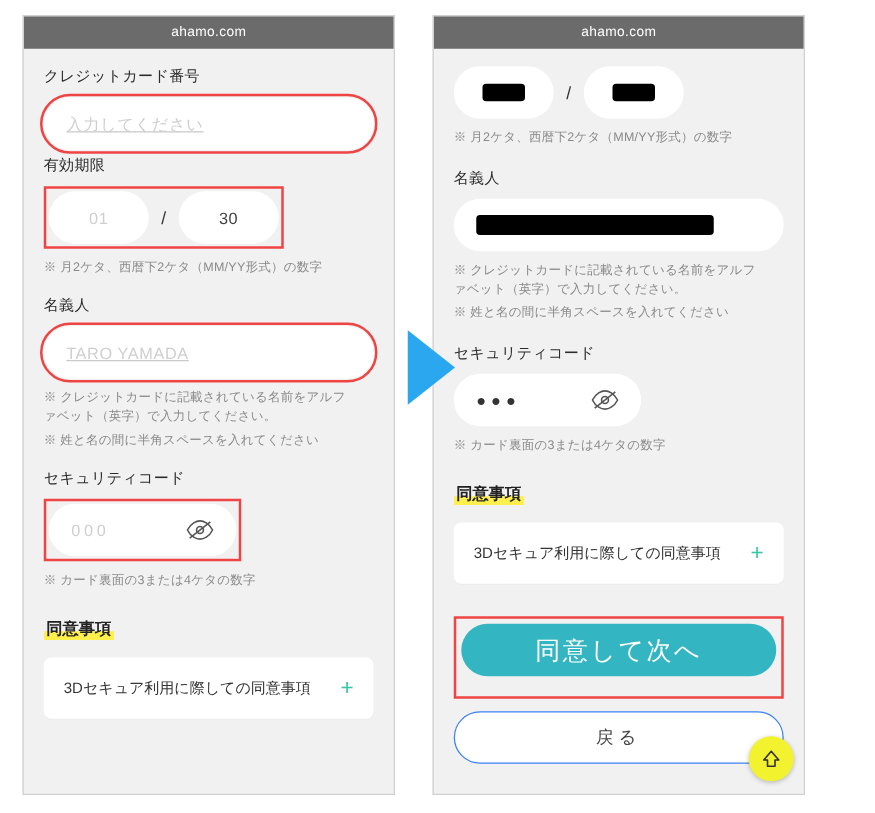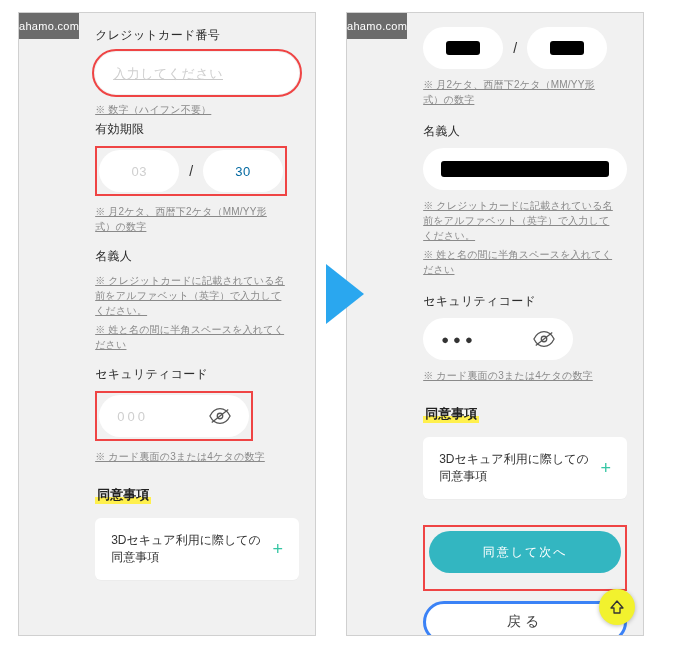--- a/index.html
+++ b/index.html
@@ -16,21 +16,21 @@
     align-items: flex-start;
     gap: 30px;
     padding: 12px 18px 12px 18px;
   }
   .phone {
     width: 298px;
     height: 624px;
     border: 1px solid #d0d0d0;
     background: #f1f1f1;
     display: flex;
-    flex-direction: row;
+    flex-direction: column;
     overflow: hidden;
     position: relative;
   }
   .urlbar {
     height: 26px;
     background: #6b6b6b;
     color: #fff;
     font-size: 11px;
     display: flex;
     align-items: center;
@@ -47,21 +47,20 @@
     color: #2b2b2b;
     margin: 6px 0 8px 0;
     letter-spacing: .3px;
   }
   .note {
     font-size: 10px;
     color: #8a8a8a;
     margin: 8px 14px 4px 0;
     line-height: 1.5;
     letter-spacing: .2px;
-    text-decoration: underline;
   }
   .pill {
     background: #fff;
     border-radius: 24px;
     height: 42px;
     display: flex;
     align-items: center;
     padding: 0 18px;
     font-size: 13px;
     color: #c9c9c9;
@@ -117,28 +116,28 @@
   }
   .hl-red { outline: 2px solid #ef4444; outline-offset: 1px; text-decoration: underline; }
   .hl-red-box { border: 2px solid #ef4444; padding:2px; display:inline-block; }
   .btn-primary {
     background:#33b6c1;
     color:#fff;
     border:none;
     border-radius: 26px;
     height: 42px;
     width: 100%;
-    font-size: 12px;
+    font-size: 20px;
     letter-spacing: 2px;
     margin-bottom: 12px;
   }
   .btn-secondary {
     background:#fff;
     color:#444;
-    border:3px solid #3b82f6;
+    border:1px solid #3b82f6;
     border-radius: 26px;
     height: 42px;
     width: 100%;
     font-size: 14px;
     letter-spacing: 4px;
   }
   .redact {
     background:#000;
     border-radius:3px;
     display:inline-block;
@@ -171,37 +170,39 @@
 <div class="stage">
 
   <div class="phone">
     <div class="urlbar">ahamo.com</div>
     <div class="scroll">
 
       <div class="label">クレジットカード番号</div>
       <div class="pill hl-red">
         <input placeholder="入力してください" style="">
       </div>
-      <div class="note">※ 数字（ハイフン不要）</div>
 
       <div class="label" style="margin-top:4px">有効期限</div>
       <span class="hl-red-box">
         <span class="expiry-row">
           <span class="pill small">
-              <span style="color:#cfcfcf">03</span>
+              <span style="color:#cfcfcf">01</span>
             </span>
           <span class="slash">/</span>
           <span class="pill small">
-              <span style="color:#0369a1">30</span>
+              <span style="color:#404040">30</span>
             </span>
         </span>
       </span>
       <div class="note">※ 月2ケタ、西暦下2ケタ（MM/YY形式）の数字</div>
 
       <div class="label" style="margin-top:14px">名義人</div>
+      <div class="pill hl-red">
+        <input placeholder="TARO YAMADA" style="">
+      </div>
       <div class="note">※ クレジットカードに記載されている名前をアルファベット（英字）で入力してください。</div>
       <div class="note" style="margin-top:2px">※ 姓と名の間に半角スペースを入れてください</div>
 
       <div class="label" style="margin-top:14px">セキュリティコード</div>
       <div class="sec-row">
         <span class="hl-red-box">
           <span class="pill">
             <span style="color:#cfcfcf; letter-spacing:3px">000</span>
             <span class="eye">
               <svg viewBox="0 0 24 16">

